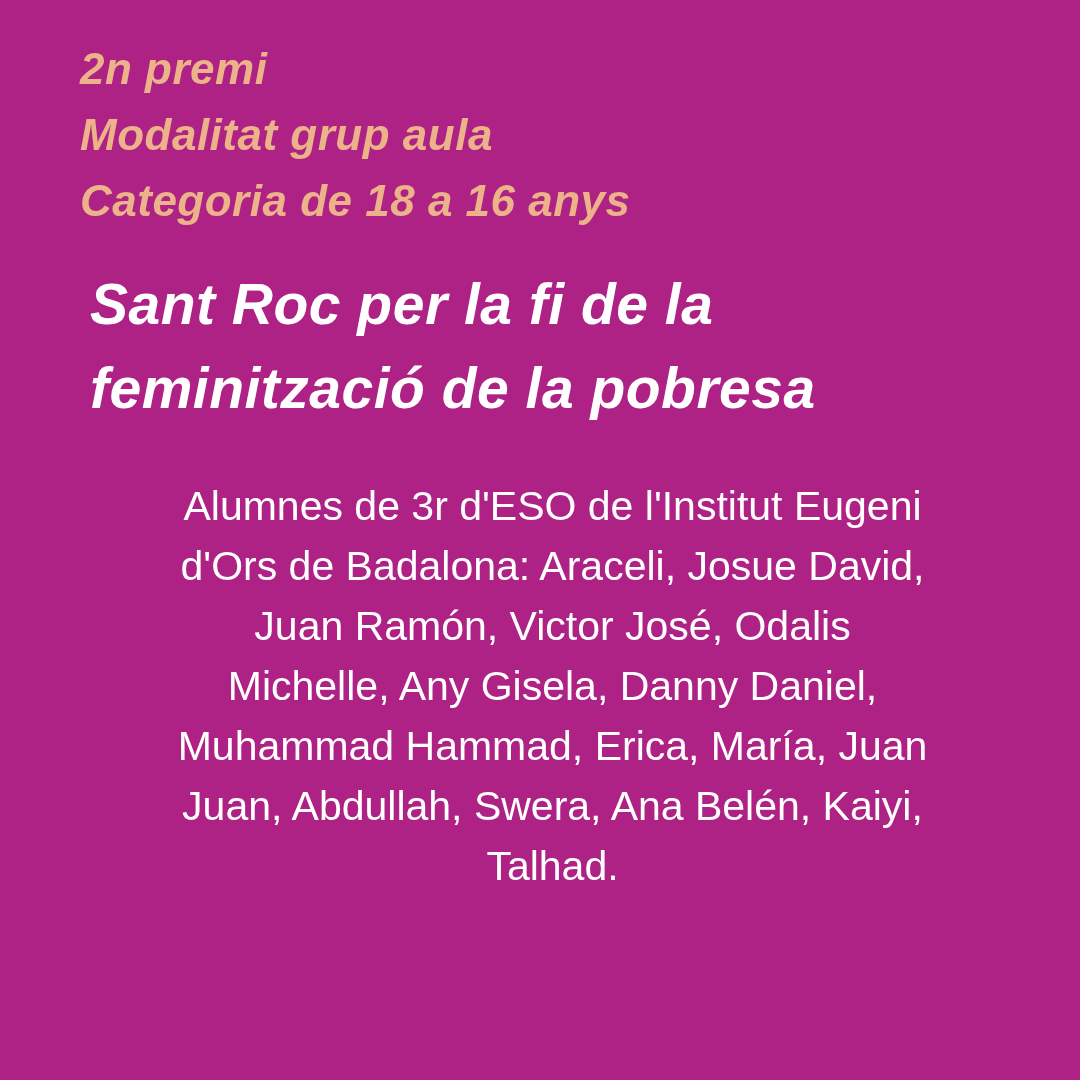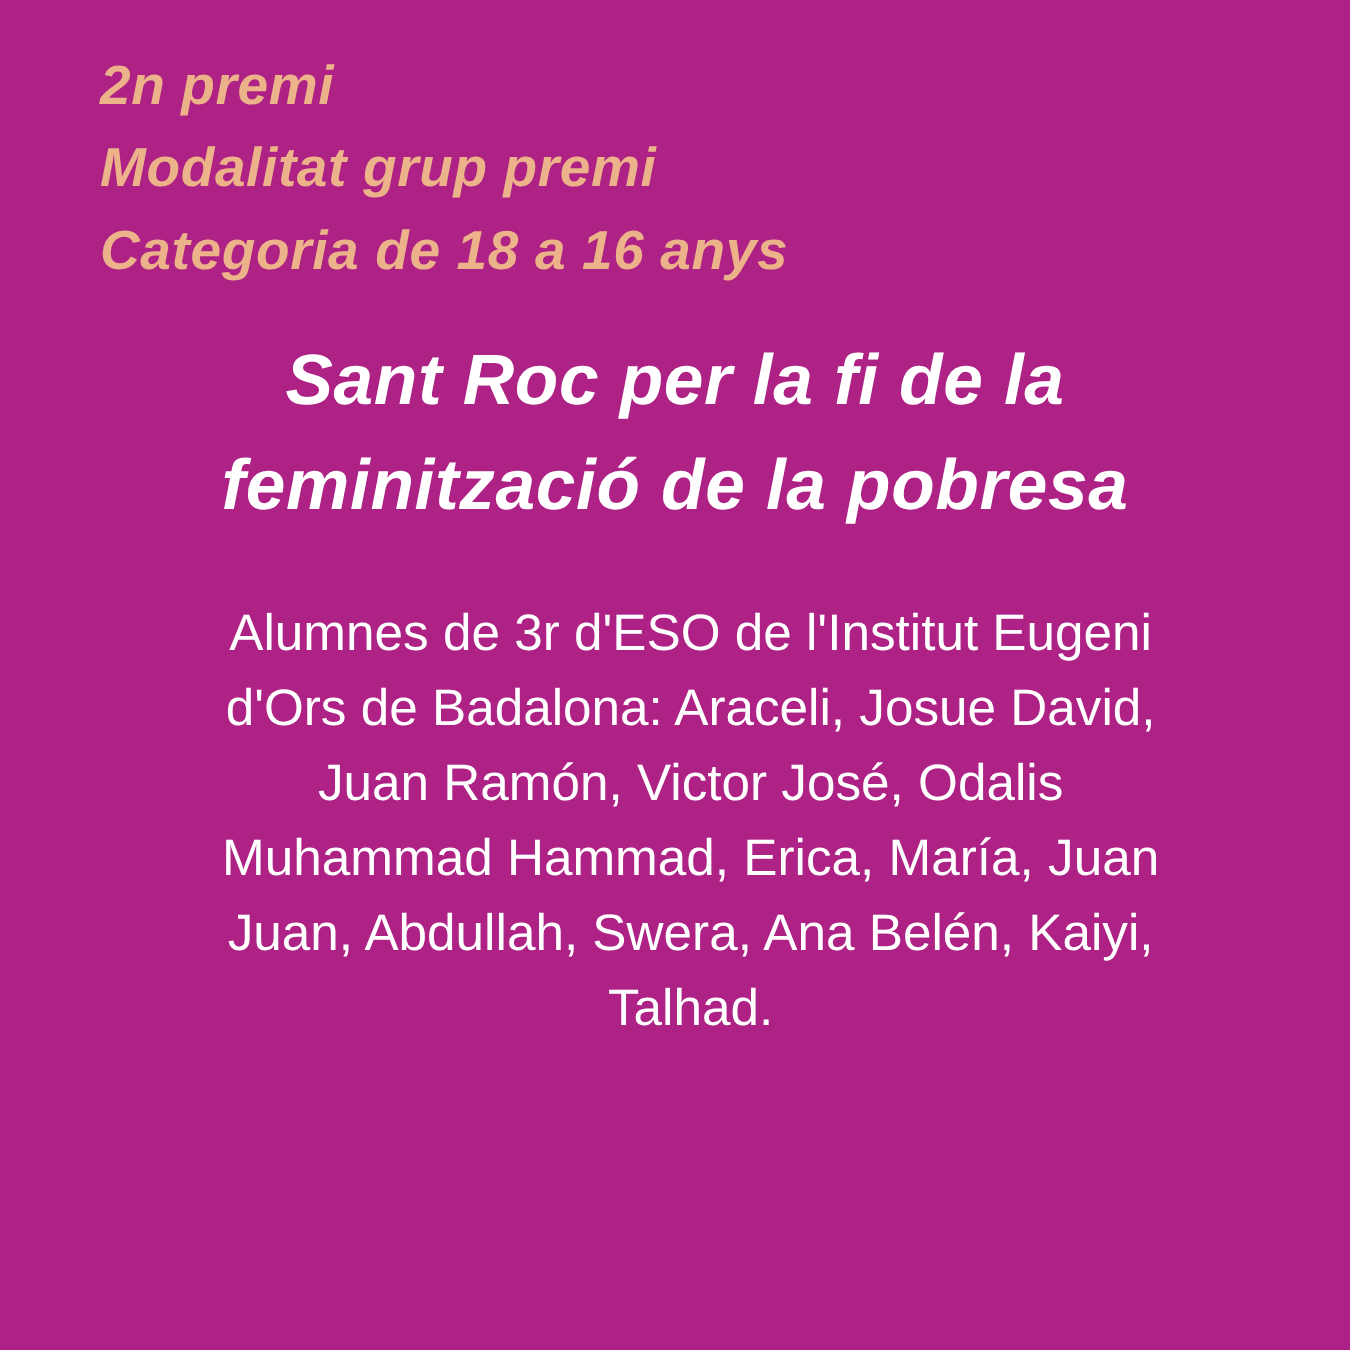--- a/index.html
+++ b/index.html
@@ -29,48 +29,48 @@
   }
   .project-title {
     margin: 28px auto 0 auto;
     width: 900px;
     color: var(--fg, #ffffff);
     font-size: 57px;
     line-height: 84px;
     font-weight: 800;
     font-style: italic;
     letter-spacing: 0.5px;
-    text-align: center;
   }
   .participants-text {
     margin: 46px 0 0 30px;
     width: 885px;
     color: var(--fg, #ffffff);
     font-size: 41px;
     line-height: 60px;
     font-weight: 300;
     text-align: center;
   }
 </style>
 </head>
 <body>
 
 <div class="poster">
   <div class="award-header">
       <div>2n premi</div>
-      <div>Modalitat grup premi</div>
+      <div>Modalitat grup aula</div>
       <div>Categoria de 18 a 16 anys</div>
     </div>
 
   <div class="project-title">
       <div>Sant Roc per la fi de la</div>
       <div>feminització de la pobresa</div>
     </div>
 
   <div class="participants-text">
       <div>Alumnes de 3r d'ESO de l'Institut Eugeni</div>
       <div>d'Ors de Badalona: Araceli, Josue David,</div>
       <div>Juan Ramón, Victor José, Odalis</div>
+      <div>Michelle, Any Gisela, Danny Daniel,</div>
       <div>Muhammad Hammad, Erica, María, Juan</div>
       <div>Juan, Abdullah, Swera, Ana Belén, Kaiyi,</div>
       <div>Talhad.</div>
     </div>
 </div>
 
 </body></html>

